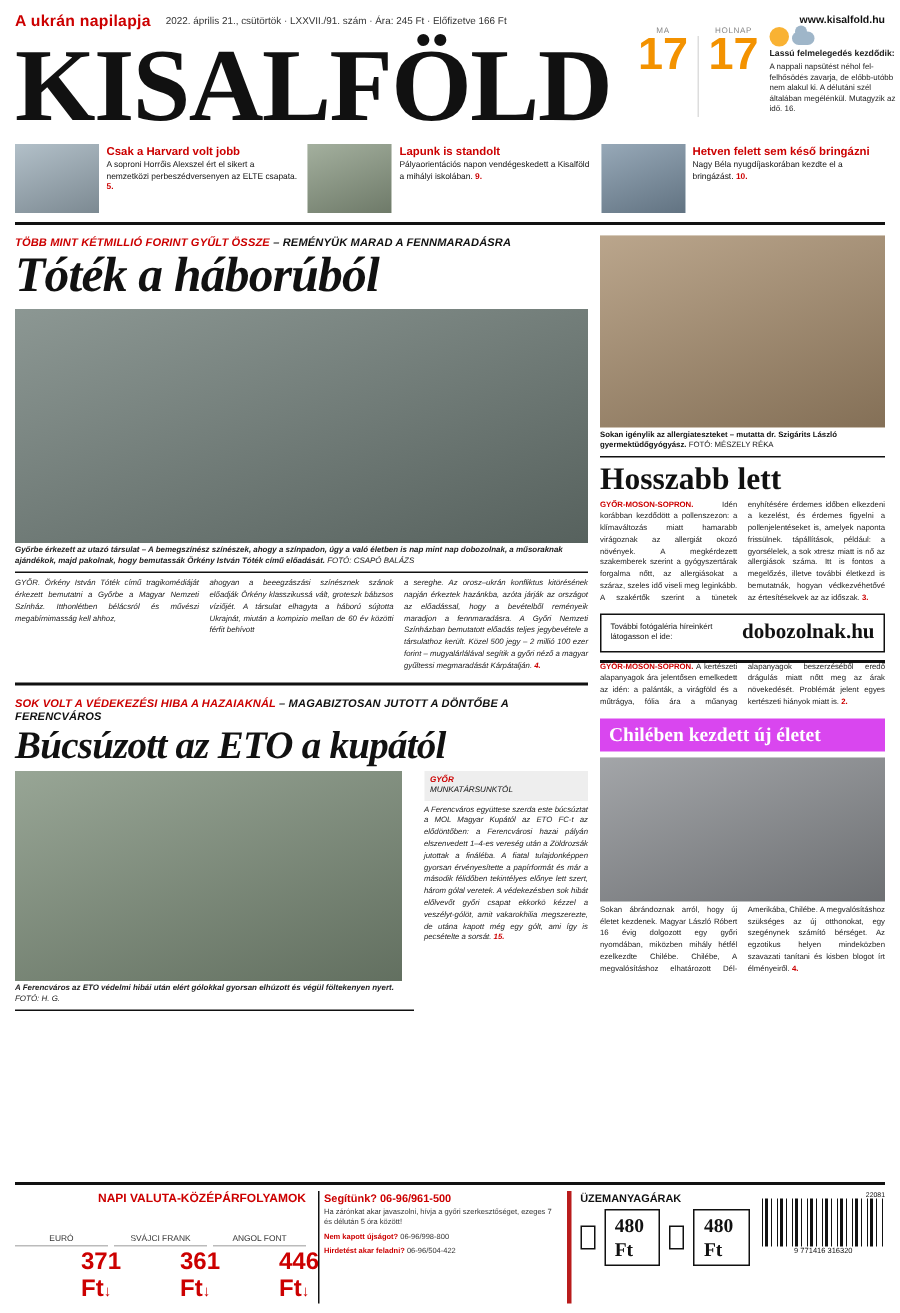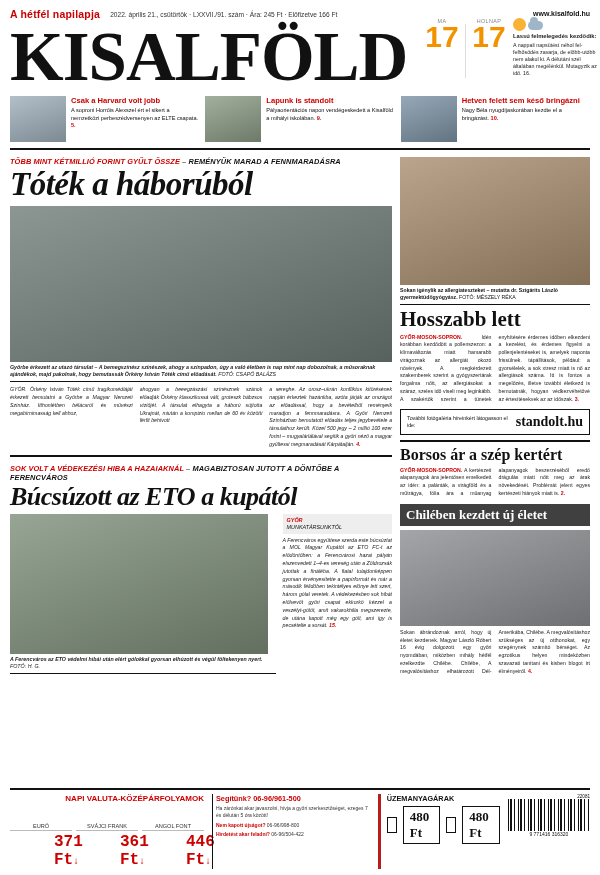--- a/index.html
+++ b/index.html
@@ -76,38 +76,38 @@
   .r-cap { font-size: 5.2px; line-height: 1.3; padding: 2px 0 3px; border-bottom: 1px solid #111; }
   .r-head { font-family: "Liberation Serif", serif; font-weight: bold; font-size: 21px; line-height: 21px; margin: 4px 0 4px; }
   .r-body { font-size: 5.2px; line-height: 1.5; text-align: justify; column-count: 2; column-gap: 7px; color: #222; }
   .r-body b { font-weight: bold; }
   .loc { color: #c00; font-weight: bold; }
 
   .promo { border: 1px solid #111; margin-top: 5px; padding: 4px 6px; display: flex; align-items: center; gap: 6px; }
   .promo-tx { font-size: 5.3px; line-height: 1.35; }
   .promo-logo { font-family: "Liberation Serif", serif; font-weight: bold; font-size: 14px; margin-left: auto; }
 
-  .greenbar { background: #404040; color: #fff; font-family: "Liberation Serif", serif; font-weight: bold; font-size: 13px; padding: 3px 6px; margin-top: 6px; }
+  .greenbar { background: #d946ef; color: #fff; font-family: "Liberation Serif", serif; font-weight: bold; font-size: 13px; padding: 3px 6px; margin-top: 6px; }
 
   
   .eto-wrap { margin-top: 7px; }
   .eto-cols { display: flex; gap: 7px; margin-top: 4px; }
   .eto-photo { width: 258px; background: #7e8f7b; }
   .eto-side { width: 117px; }
   .eto-side .srcbox { background: #eee; padding: 3px 4px; font-size: 5.4px; line-height: 1.3; }
   .eto-side .srcbox b { color: #c00; display: block; }
   .eto-side p { font-size: 5.2px; line-height: 1.5; text-align: justify; margin-top: 3px; color: #222; }
 
   
   .bottom { position: absolute; left: 10px; right: 10px; bottom: 6px; border-top: 2px solid #111; padding-top: 4px; display: flex; gap: 8px; }
   .cur-title { color: #c00; font-weight: bold; font-size: 8px; margin-bottom: 20px; text-align: right; }
   .cur-row { display: flex; gap: 4px; }
   .cur-cell { width: 62px; text-align: center; }
   .cur-cell .n { font-size: 5.6px; color: #333; border-bottom: 1px solid #bbb; padding-bottom: 1px; }
-  .cur-cell .v { font-family: Liberation Mono, monospace; font-weight: bold; font-size: 16px; color: #c00; margin-top: 2px; margin-left: 44px; }
+  .cur-cell .v { font-family: Liberation Sans, sans-serif; font-weight: bold; font-size: 16px; color: #c00; margin-top: 2px; margin-left: 44px; }
   .arrow-dn { color: #c00; font-size: 10px; }
   .help { border-left: 1px solid #111; padding-left: 3px; width: 176px; }
   .help .h { font-size: 7.3px; font-weight: bold; color: #111; }
   .help .h span { color: #c00; }
   .help p { font-size: 5px; line-height: 1.45; margin-top: 2px; color: #333; }
   .help p b { color: #c00; }
   .fuel { border-left: 3px solid #b91c1c; padding-left: 6px; width: 132px; }
   .fuel .h { font-size: 7.3px; font-weight: bold; }
   .fuel-row { display: flex; gap: 6px; margin-top: 3px; align-items: center; }
   .fuel-box { border: 1px solid #111; font-family: "Liberation Serif", serif; font-weight: bold; font-size: 13px; padding: 2px 6px; }
@@ -122,21 +122,21 @@
   .ph { position: relative; overflow: hidden; }
   .ph:after { content: ""; position: absolute; inset: 0;
     background: linear-gradient(160deg, rgba(255,255,255,.20), rgba(0,0,0,.22)); }
 </style>
 </head>
 <body>
 
 <div class="page">
 
   <div class="topstrip">
-    <div class="masthead-slogan">A hétfél napilapja</div>
+    <div class="masthead-slogan">A ukrán napilapja</div>
     <div class="issue-line">2022. április 21., csütörtök · LXXVII./91. szám · Ára: 245 Ft · Előfizetve 166 Ft</div>
     <div class="topstrip-right">www.kisalfold.hu</div>
   </div>
 
   <div class="weather">
     <div class="wx-temps">
       <div class="wx-col">
         <div class="lbl">MA</div>
         <div class="deg">17</div>
       </div>
@@ -252,26 +252,25 @@
         <span>Hosszabb lett</span><br>
       </div>
       <div class="r-body">
         <b class="loc">GYŐR-MOSON-SOPRON.</b><span> Idén korábban kezdődött a pollenszezon: a klímaváltozás miatt hamarabb virágoznak az allergiát okozó növények. A megkérdezett szakemberek szerint a gyógyszertárak forgalma nőtt, az allergiásokat a száraz, szeles idő viseli meg leginkább. A szakértők szerint a tünetek enyhítésére érdemes időben elkezdeni a kezelést, és érdemes figyelni a pollenjelentéseket is, amelyek naponta frissülnek.</span>
         <span>tápállítások, például: a gyorsélelek, a sok xtresz miatt is nő az allergiások száma. Itt is fontos a megelőzés, illetve további életkezd is bemutatnák, hogyan védkezvéhetővé az értesítésekvek az az időszak.</span>
         <b class="pg">3.</b>
       </div>
 
       <div class="promo">
         <div class="promo-tx">További fotógaléria híreinkért látogasson el ide:</div>
-        <div class="promo-logo">standolt.hu</div>
+        <div class="promo-logo">dobozolnak.hu</div>
       </div>
 
       <div class="rule" style="margin-top:5px"></div>
 
-      <div class="r-head" style="font-size:16px; line-height:17px;">Borsos ár a szép kertért</div>
       <div class="r-body">
         <b class="loc">GYŐR-MOSON-SOPRON.</b><span> A kertészeti alapanyagok ára jelentősen emelkedett az idén: a palánták, a virágföld és a műtrágya, fólia ára a műanyag alapanyagok beszerzéséből eredő drágulás miatt nőtt meg az árak növekedését. Problémát jelent egyes kertészeti hiányok miatt is.</span>
         <b class="pg">2.</b>
       </div>
 
       <div class="greenbar">Chilében kezdett új életet</div>
 
       <div class="r-photo ph" style="height:96px; margin-top:4px; background:#8c8f93;"></div>
       <div class="r-body" style="margin-top:3px;">
         <span>Sokan ábrándoznak arról, hogy új életet kezdenek. Magyar László Róbert 16 évig dolgozott egy győri nyomdában, miközben mihály hétfél ezelkezdte Chilébe. Chilébe, A megvalósításhoz elhatározott Dél-Amerikába, Chilébe. A megvalósításhoz szükséges az új otthonokat, egy szegénynek számító bérséget. Az egzotikus helyen mindeközben szavazati tanítani és kisben blogot írt élményeiről.</span>

